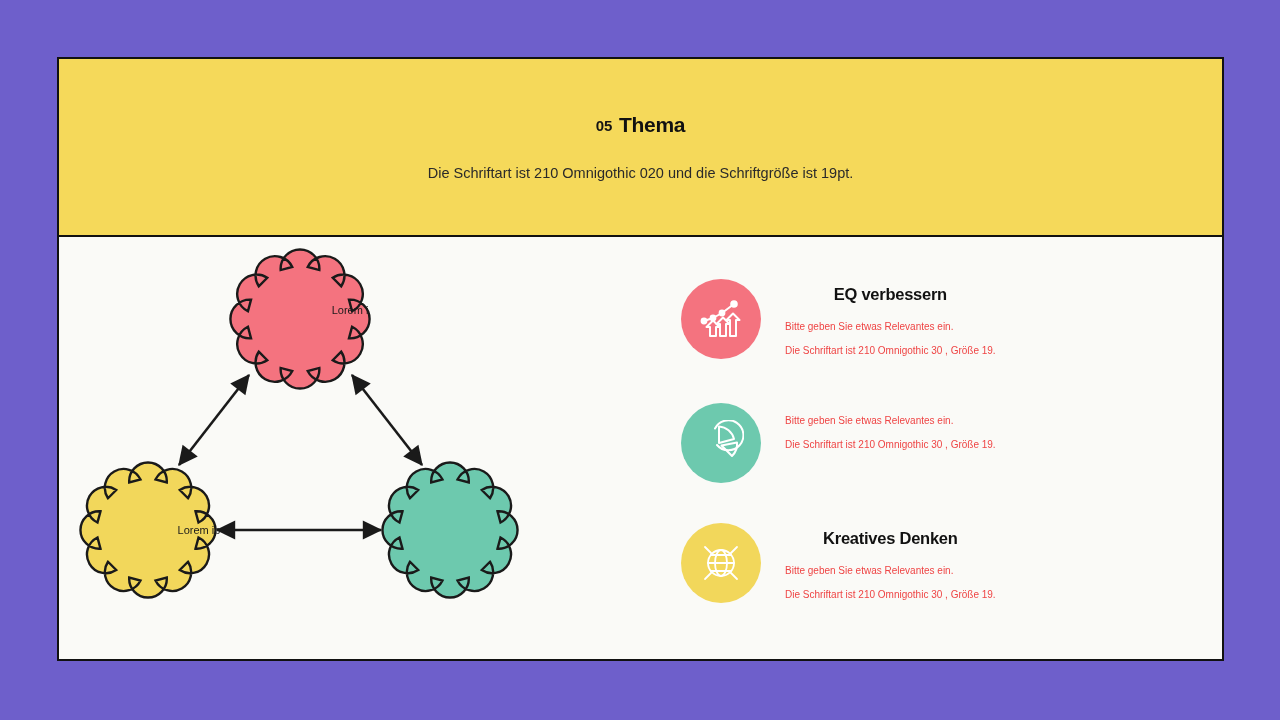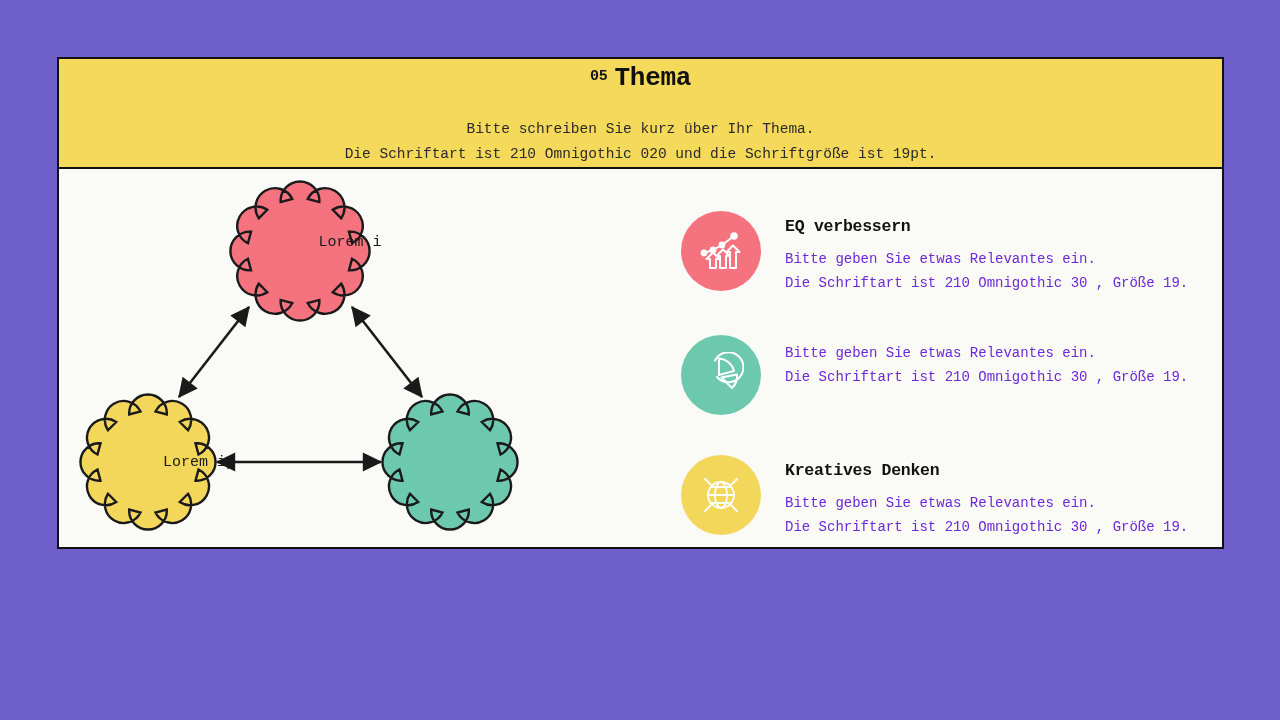--- a/index.html
+++ b/index.html
@@ -12,27 +12,26 @@
     background: #6E5FCB;
     font-family: "Liberation Sans", sans-serif;
     overflow: hidden;
   }
 
   .slide {
     position: absolute;
     left: 57px;
     top: 57px;
     width: 1167px;
-    height: 492px;
+    height: 604px;
     border: 2px solid #111111;
     box-sizing: border-box;
     background: #FAFAF7;
     display: flex;
     flex-direction: column;
-    font-family: Liberation Mono, monospace;
   }
 
   
   .header {
     background: #F5D95A;
     border-bottom: 2px solid #111111;
     height: 178px;
     box-sizing: border-box;
     display: flex;
     flex-direction: column;
@@ -49,21 +48,21 @@
   .title-num {
     font-size: 15px;
     font-weight: 700;
     color: #141414;
     line-height: 1;
     margin-top: 4px;
     margin-right: 7px;
     letter-spacing: -0.2px;
   }
   .title-text {
-    font-size: 26px;
+    font-size: 21px;
     font-weight: 700;
     color: #111111;
     line-height: 1;
     letter-spacing: -0.3px;
   }
   .subtitle {
     text-align: center;
     font-size: 14.5px;
     color: #2A2A2A;
     line-height: 25px;
@@ -81,21 +80,21 @@
     position: relative;
   }
   .diagram-svg {
     position: absolute;
     left: 0;
     top: 0;
   }
   .blob-label {
     position: absolute;
     text-align: center;
-    font-size: 15px;
+    font-size: 11px;
     color: #1A1A1A;
     line-height: 23px;
     pointer-events: none;
     width: 160px;
   }
   #blob-label-top   { left: 211px; top: 62px; }
   #blob-label-left  { left: 60px;  top: 282px; }
   #blob-label-right { left: 360px; top: 254px; }
 
   
@@ -119,39 +118,39 @@
     justify-content: center;
     margin-right: 24px;
   }
   .item-text { padding-top: 6px; }
   .item-heading {
     font-size: 16.5px;
     font-weight: 700;
     color: #111111;
     letter-spacing: -0.25px;
     margin-bottom: 11px;
+    text-align: center;
   }
   .item-desc {
-    font-size: 14px;
-    color: #6d28d9;
+    font-size: 10px;
+    color: #ef4444;
     line-height: 24px;
   }
 </style>
 </head>
 <body>
 
 <div class="slide">
 
   <div class="header">
     <div class="title-row">
       <span class="title-num">05</span>
       <span class="title-text">Thema</span>
     </div>
     <div class="subtitle">
-      <div>Bitte schreiben Sie kurz über Ihr Thema.</div>
       <div>Die Schriftart ist 210 Omnigothic 020 und die Schriftgröße ist 19pt.</div>
     </div>
   </div>
 
   <div class="body">
 
     <div class="diagram-pane">
       <svg class="diagram-svg" width="560" height="424" viewBox="0 0 560 424">
         <defs>
           <marker id="ah" markerWidth="9" markerHeight="9" refX="7.5" refY="4.5" orient="auto" markerUnits="strokeWidth">

